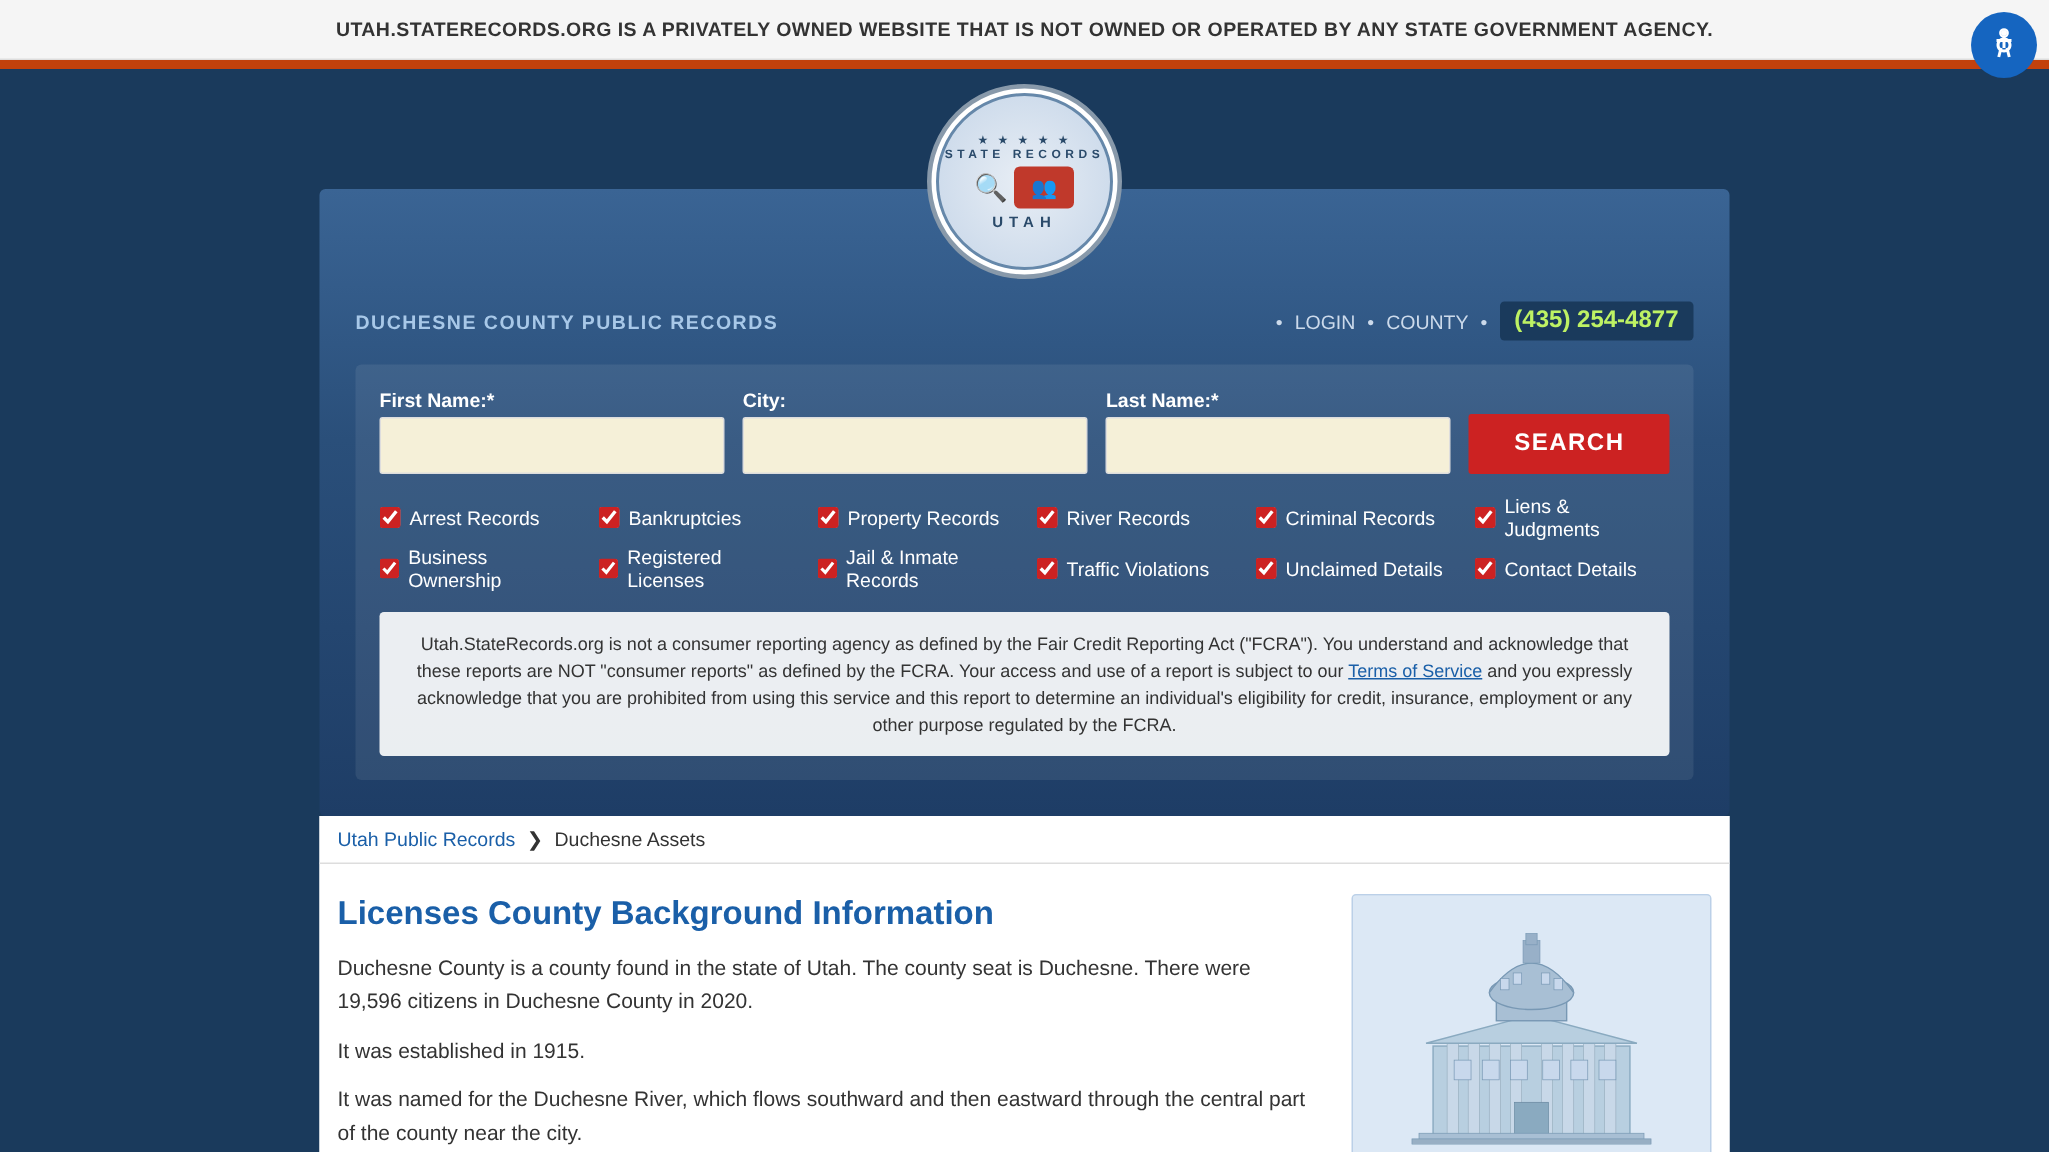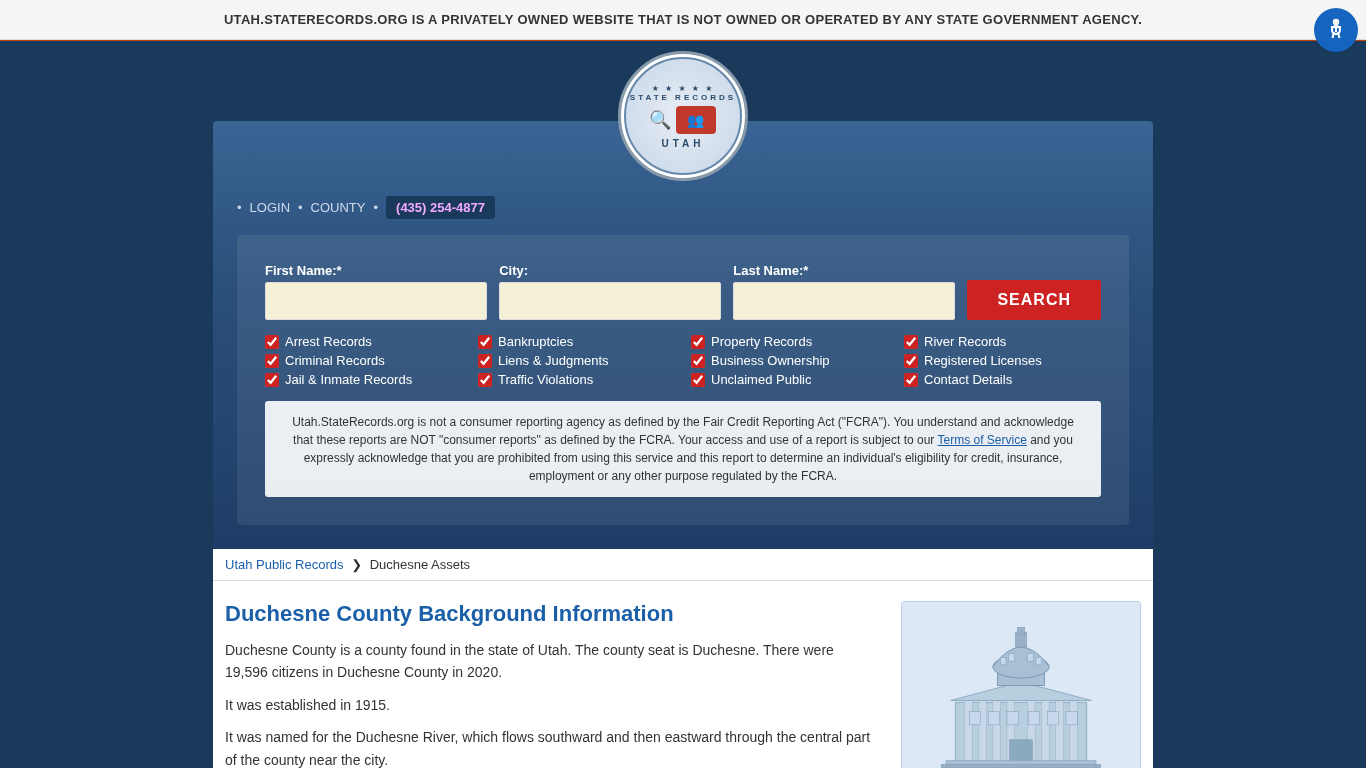--- a/index.html
+++ b/index.html
@@ -164,33 +164,33 @@
       gap: 8px;
       color: #ccdaeb;
       font-size: 13px;
     }
     #nav-links a {
       color: #ccdaeb;
       text-decoration: none;
     }
     #phone-badge {
       background: #1a3a5c;
-      color: #f0abfc;
+      color: #bef264;
       padding: 4px 10px;
       border-radius: 3px;
-      font-size: 13px;
+      font-size: 16px;
       font-weight: bold;
       text-align: right;
     }
 
     
     #search-form {
       background: rgba(255,255,255,0.08);
       border-radius: 4px;
-      padding: 28px;
+      padding: 16px;
     }
     #form-fields {
       display: flex;
       gap: 12px;
       margin-bottom: 14px;
     }
     .form-group {
       flex: 1;
     }
     .form-group label {
@@ -219,21 +219,21 @@
       cursor: pointer;
       border-radius: 2px;
       align-self: flex-end;
       height: 40px;
       min-width: 130px;
     }
 
     
     #checkboxes-grid {
       display: grid;
-      grid-template-columns: repeat(4, 1fr);
+      grid-template-columns: repeat(6, 1fr);
       gap: 4px 16px;
       margin-bottom: 14px;
     }
     .checkbox-item {
       display: flex;
       align-items: center;
       gap: 6px;
       color: white;
       font-size: 13px;
     }
@@ -334,21 +334,21 @@
       color: #333;
       font-weight: bold;
       text-align: center;
       border-top: 1px solid #ccc;
     }
 
     
     #banner-row {
       position: relative;
       background: #f5f5f5;
-      border-bottom: 1px solid #c2410c;
+      border-bottom: 6px solid #c2410c;
     }
     #accessibility-wrap {
       position: absolute;
       right: 0;
       top: 0;
       height: 100%;
       display: flex;
       align-items: center;
       padding-right: 8px;
     }
@@ -394,20 +394,21 @@
           <span class="logo-search-icon">🔍</span>
           <div class="logo-people">👥</div>
         </div>
         <div class="logo-text-bottom">UTAH</div>
       </div>
     </div>
   </div>
 
   <div id="search-card">
     <div id="search-card-header">
+      <span id="county-title">DUCHESNE COUNTY PUBLIC RECORDS</span>
       <div id="nav-links">
         <span>•</span>
         <a href="#">LOGIN</a>
         <span>•</span>
         <a href="#">COUNTY</a>
         <span>•</span>
         <span id="phone-badge">(435) 254-4877</span>
       </div>
     </div>
 
@@ -464,21 +465,21 @@
           <div class="checkbox-item">
             <input type="checkbox" checked="" style="">
             <span>Jail &amp; Inmate Records</span>
           </div>
           <div class="checkbox-item">
             <input type="checkbox" checked="" style="">
             <span>Traffic Violations</span>
           </div>
           <div class="checkbox-item">
             <input type="checkbox" checked="" style="">
-            <span>Unclaimed Public</span>
+            <span>Unclaimed Details</span>
           </div>
           <div class="checkbox-item">
             <input type="checkbox" checked="" style="">
             <span>Contact Details</span>
           </div>
         </div>
 
       <div id="disclaimer">
         <span>Utah.StateRecords.org is not a consumer reporting agency as defined by the Fair Credit Reporting Act ("FCRA"). You understand and acknowledge that these reports are NOT "consumer reports" as defined by the FCRA. Your access and use of a report is subject to our </span><a href="#">Terms of Service</a><span> and you expressly acknowledge that you are prohibited from using this service and this report to determine an individual's eligibility for credit, insurance, employment or any other purpose regulated by the FCRA.</span>
       </div>
@@ -488,21 +489,21 @@
   <div id="card-wrapper">
 
     <div id="breadcrumb">
       <a href="#">Utah Public Records</a>
       <span class="breadcrumb-arrow">❯</span>
       <span>Duchesne Assets</span>
     </div>
 
     <div id="content-area">
       <div id="content-main">
-        <h2 id="section-title">Duchesne County Background Information</h2>
+        <h2 id="section-title">Licenses County Background Information</h2>
         <div id="section-body">
         <p>Duchesne County is a county found in the state of Utah. The county seat is Duchesne. There were 19,596 citizens in Duchesne County in 2020.</p>
             <p>It was established in 1915.</p>
             <p>It was named for the Duchesne River, which flows southward and then eastward through the central part of the county near the city.</p>
           </div>
         <h3 id="arrest-title">Duchesne County Arrest Records</h3>
 
       </div>
       <div id="content-sidebar">
         <div id="sidebar-img">

